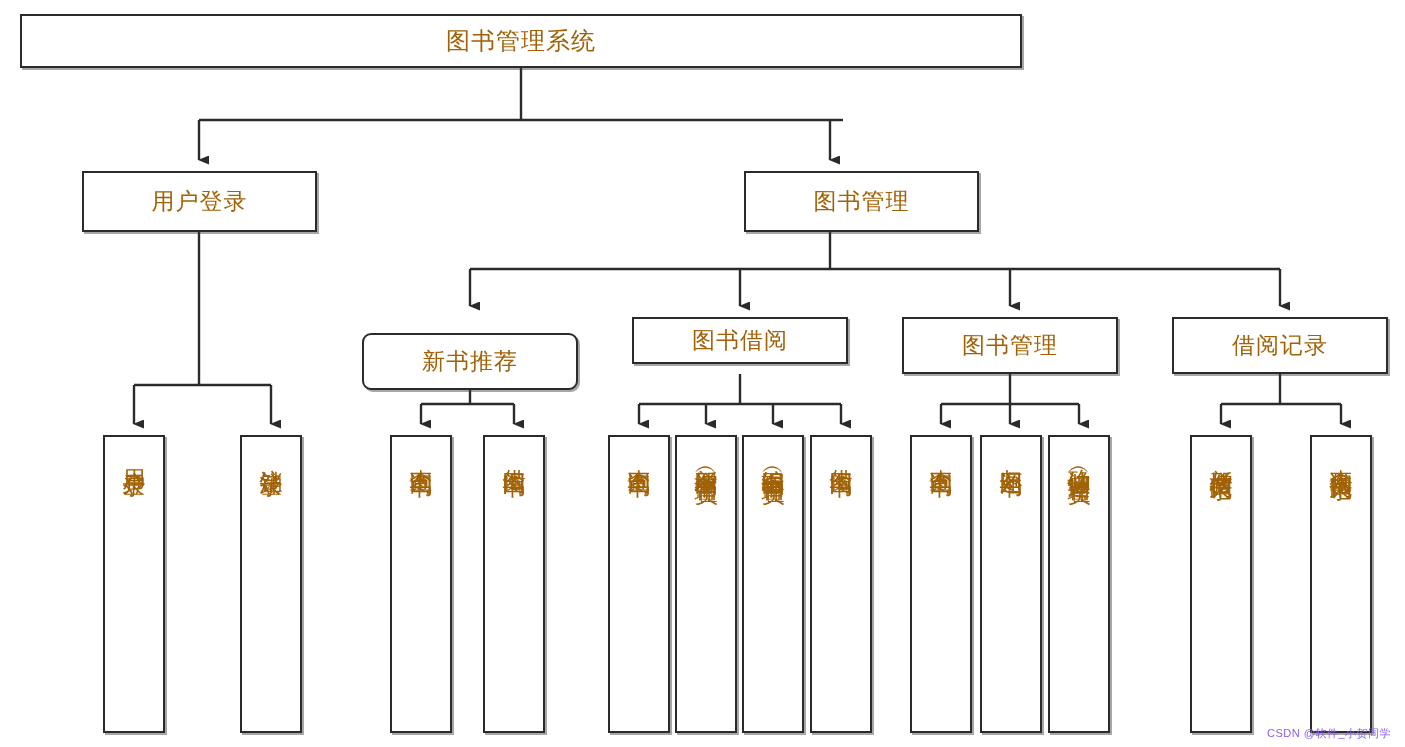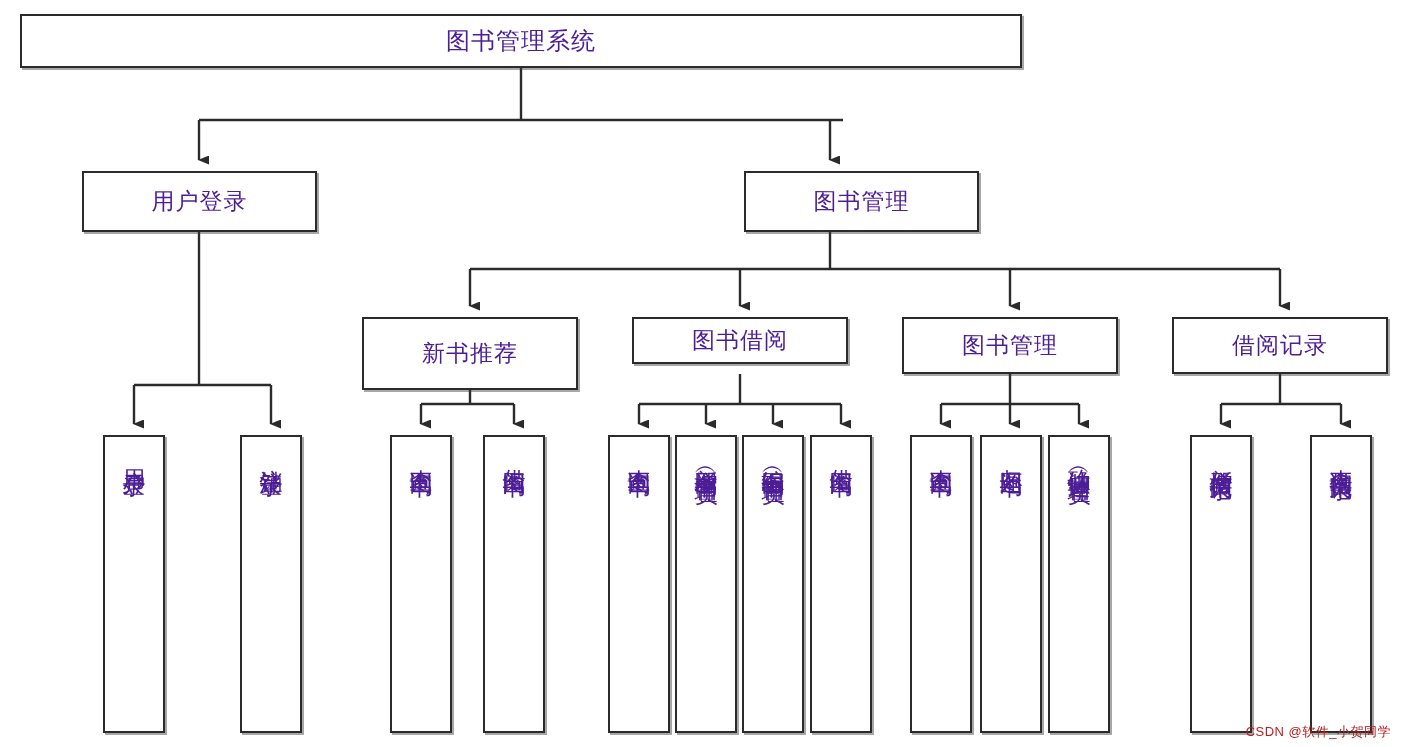--- a/index.html
+++ b/index.html
@@ -27,21 +27,21 @@
   }
   .node {
     position: absolute;
     box-sizing: border-box;
     background: #ffffff;
     border: 2px solid #2b2b2b;
     box-shadow: 2px 2px 0 rgba(60,60,60,0.45);
     display: flex;
     align-items: center;
     justify-content: center;
-    color: #4c1d95;
+    color: #a16207;
     z-index: 2;
   }
   .node.horiz {
     font-size: 23px;
     letter-spacing: 1px;
     line-height: 1.2;
     text-align: center;
   }
   .node.root {
     font-size: 24px;
@@ -57,22 +57,22 @@
     writing-mode: vertical-rl;
     text-orientation: upright;
     line-height: 1.08;
     white-space: nowrap;
     display: block;
   }
   #watermark {
     position: absolute;
     right: 14px;
     bottom: 6px;
-    font-size: 13px;
-    color: #b91c1c;
+    font-size: 11px;
+    color: #8b5cf6;
     letter-spacing: 0.5px;
     z-index: 5;
     white-space: nowrap;
   }
 </style>
 </head>
 <body>
 
 <div id="canvas">
 
@@ -130,21 +130,21 @@
     <span>图书管理系统</span>
   </div>
 
   <div class="node horiz" style="left:82px; top:171px; width:235px; height:61px;">
     <span>用户登录</span>
   </div>
   <div class="node horiz" style="left:712px; top:171px; width:235px; height:61px;margin-left:32px;">
     <span>图书管理</span>
   </div>
 
-  <div class="node horiz" style="left:362px; top:317px; width:216px; height:73px;">
+  <div class="node horiz" style="left:362px; top:333px; width:216px; height:57px;border-radius:9px;">
     <span>新书推荐</span>
   </div>
   <div class="node horiz" style="left:632px; top:317px; width:216px; height:47px;">
     <span>图书借阅</span>
   </div>
   <div class="node horiz" style="left:902px; top:317px; width:216px; height:57px;">
     <span>图书管理</span>
   </div>
   <div class="node horiz" style="left:1172px; top:317px; width:216px; height:57px;">
     <span>借阅记录</span>

